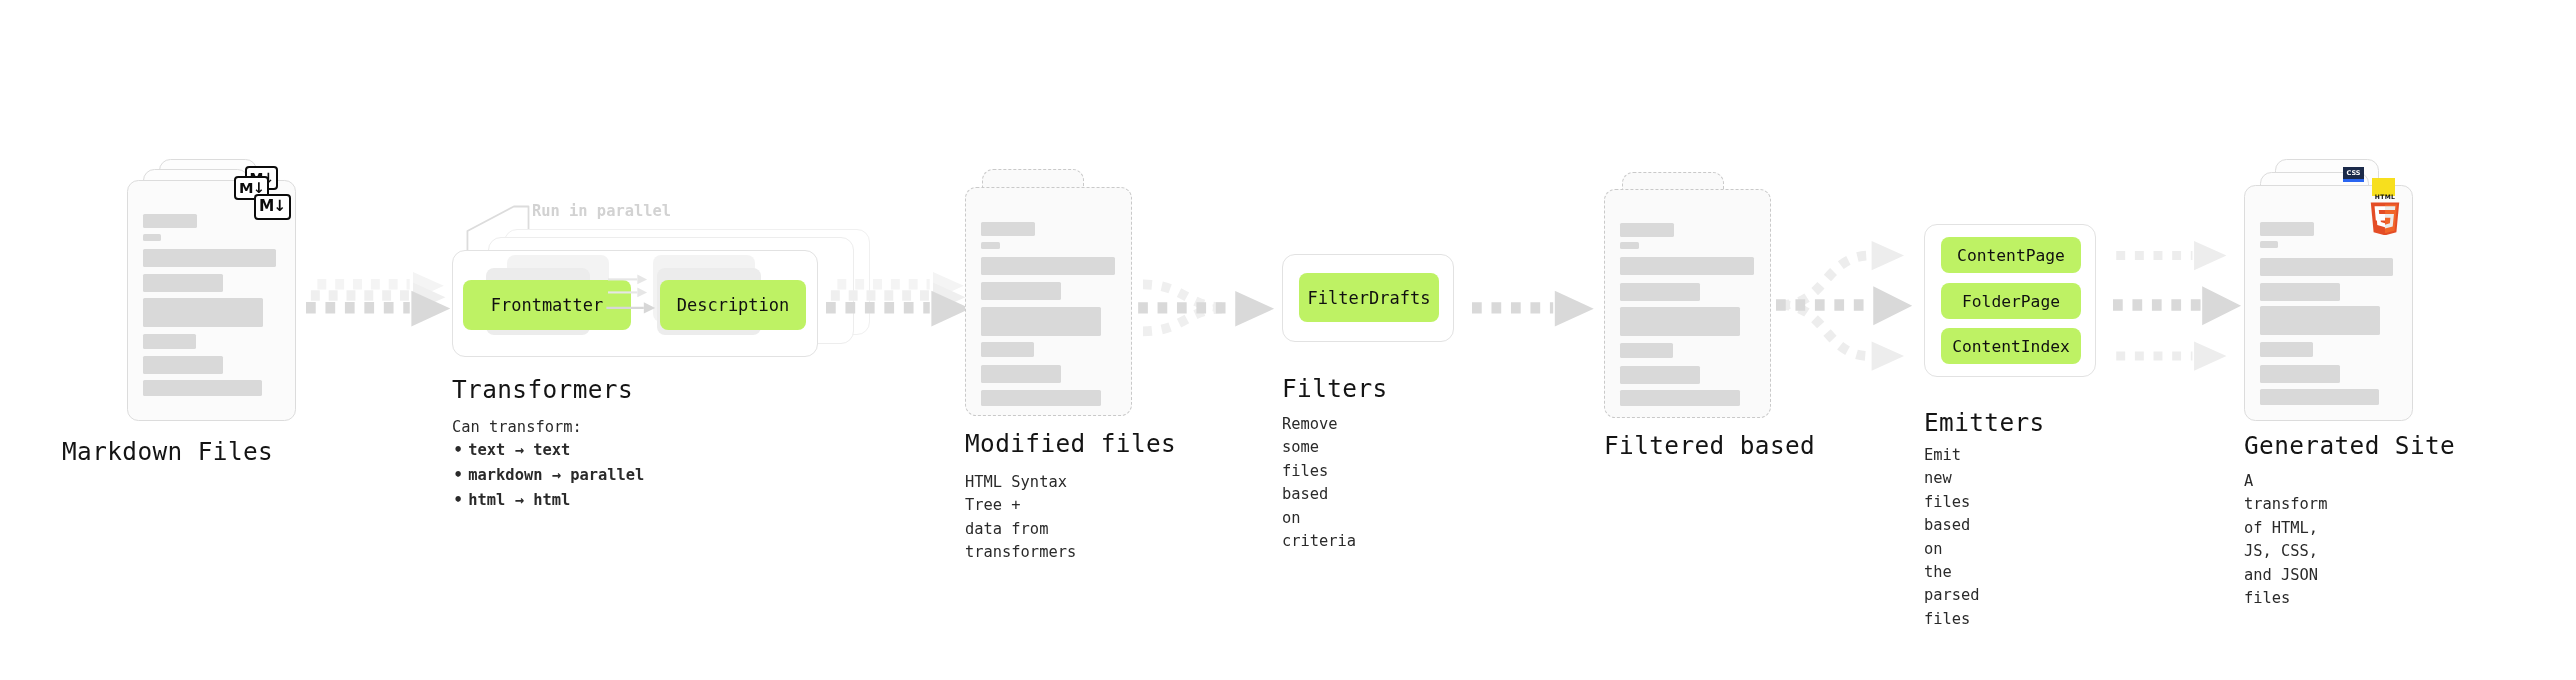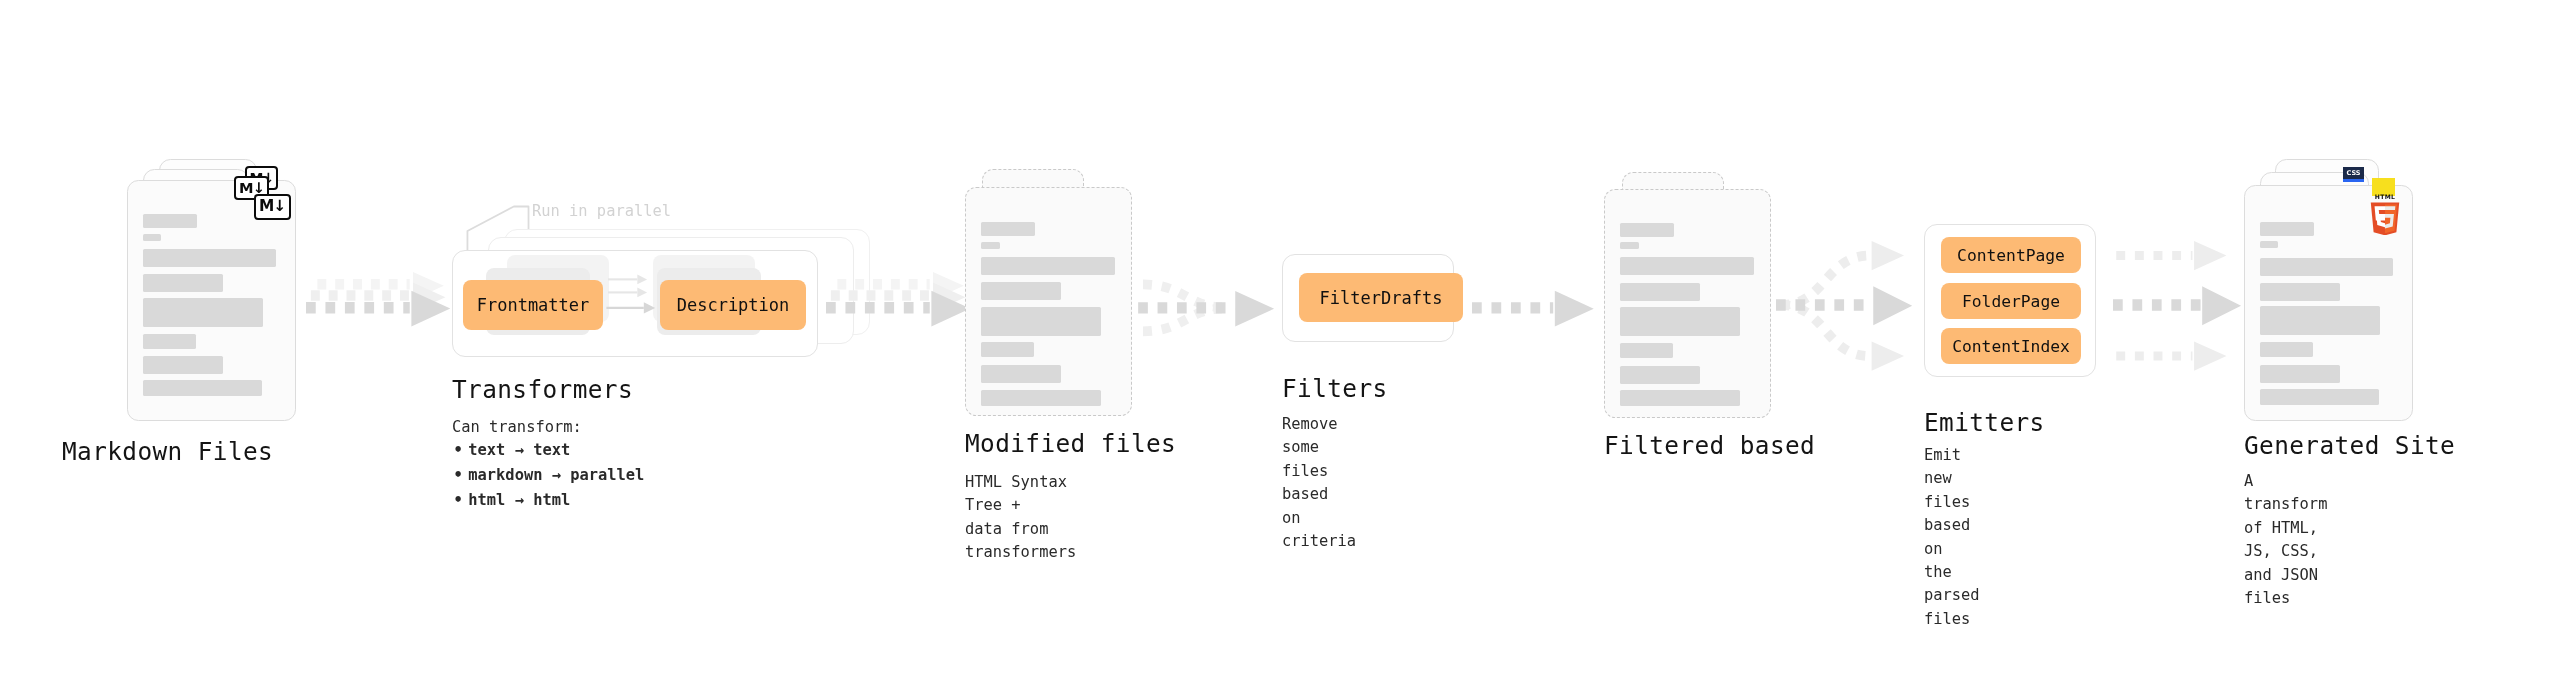--- a/index.html
+++ b/index.html
@@ -114,21 +114,21 @@
   
   .panel{
     position:absolute;
     border:1.5px solid #e2e2e2;
     border-radius:13px;
     background:#ffffff;
     box-sizing:border-box;
   }
   .chip{
     position:absolute;
-    background:#fdba74;
+    background:#bef264;
     border-radius:8.1px;
     display:flex;align-items:center;justify-content:center;
     font-size:17px;
     color:#101010;
     white-space:nowrap;
     box-sizing:border-box;
   }
   .chip.pale{background:#ececec;}
   .chip.paler{background:#f3f3f3;}
 
@@ -182,29 +182,29 @@
       <path d="M0 49 H128" stroke="#d9d9d9" stroke-width="14" stroke-dasharray="12 12" fill="none"></path>
       <path d="M130 28 L178 50 L130 72 Z" fill="#d9d9d9"></path>
     </g>
   </svg>
 
   <div class="abs">
 
     <svg class="ovl" style="left:465px;top:200px;width:114px;height:57px;" viewBox="0 0 140 70">
       <path d="M3 68 V38 L60 8 H78 V40" stroke="#dcdcdc" stroke-width="2.2" fill="none" stroke-linejoin="round"></path>
     </svg>
-    <div class="parallel-label" style="left:532px;top:202px;">Run in parallel</div>
+    <div class="parallel-label" style="left:532px;top:202px;font-weight:bold;">Run in parallel</div>
 
     <div class="panel" style="left:504px;top:229px;width:366px;height:106px;border-color:#f0f0f0;"></div>
     <div class="panel" style="left:488px;top:237px;width:366px;height:107px;border-color:#ededed;"></div>
     <div class="panel" style="left:452px;top:250px;width:366px;height:107px;border-color:#e2e2e2;"></div>
 
     <div class="chip paler" style="left:507px;top:255px;width:102px;height:67px;"></div>
     <div class="chip pale" style="left:486px;top:268px;width:104px;height:67px;"></div>
-    <div class="chip" style="left:463px;top:280px;width:140px;height:50px;">Frontmatter</div>
+    <div class="chip" style="left:463px;top:280px;width:168px;height:50px;">Frontmatter</div>
 
     <div class="chip paler" style="left:653px;top:255px;width:102px;height:67px;"></div>
     <div class="chip pale" style="left:657px;top:268px;width:104px;height:67px;"></div>
     <div class="chip" style="left:660px;top:280px;width:146px;height:50px;">Description</div>
 
     <svg class="ovl" style="left:608px;top:272px;width:57px;height:49px;" viewBox="0 0 70 60">
       <g stroke="#e6e6e6" stroke-width="2.6" fill="none">
         <path d="M0 9 H36"></path>
           <path d="M0 25 H36"></path>
       </g>
@@ -261,21 +261,21 @@
       <path d="M6 82 C56 82 62 54 104 54" stroke="#efefef" stroke-width="12" stroke-dasharray="11 12" fill="none"></path>
     </g>
     <g>
       <path d="M0 53 H118" stroke="#d9d9d9" stroke-width="14" stroke-dasharray="12 12" fill="none"></path>
       <path d="M120 32 L168 54 L120 76 Z" fill="#d9d9d9"></path>
     </g>
   </svg>
 
   <div class="abs">
     <div class="panel" style="left:1282px;top:254px;width:172px;height:88px;"></div>
-    <div class="chip" style="left:1299px;top:273px;width:164px;height:49px;">FilterDrafts</div>
+    <div class="chip" style="left:1299px;top:273px;width:140px;height:49px;">FilterDrafts</div>
     <div class="stage-title" style="left:1282px;top:374px;">Filters</div>
     <div class="stage-desc" style="left:1282px;top:413px;">Remove some files based
 on criteria</div>
   </div>
 
   <svg class="ovl" style="left:1472px;top:281px;width:138px;height:57px;" viewBox="0 0 170 70">
     <path d="M0 33 H100" stroke="#d9d9d9" stroke-width="14" stroke-dasharray="12 12" fill="none"></path>
     <path d="M102 12 L150 34 L102 56 Z" fill="#d9d9d9"></path>
   </svg>
 

